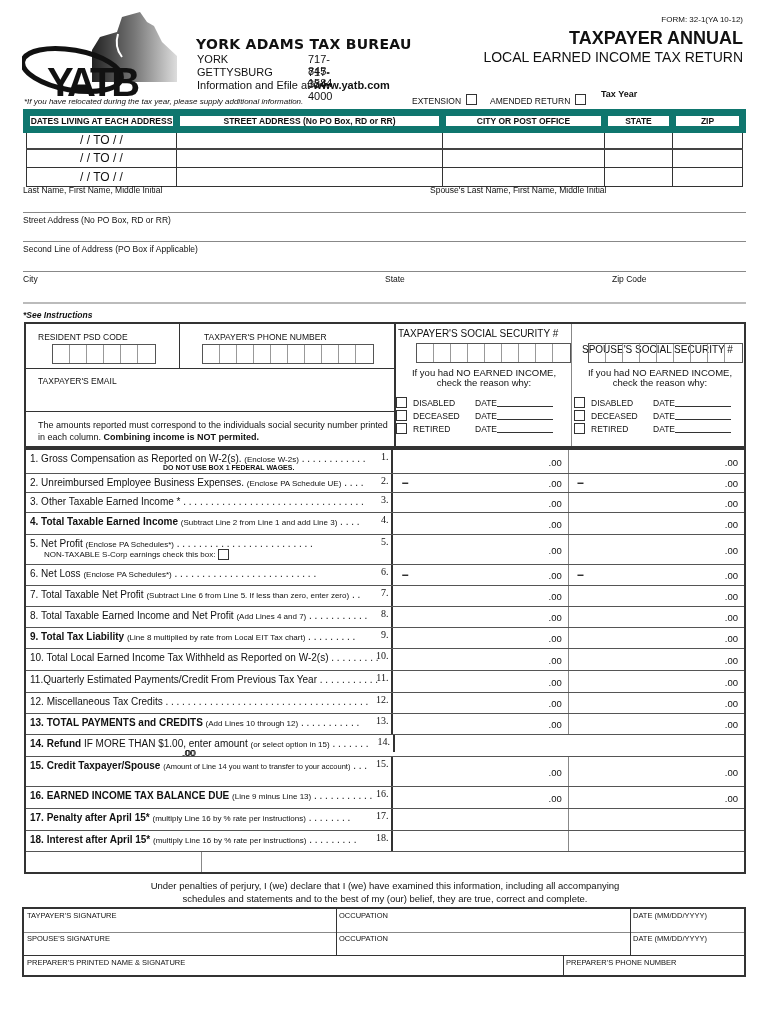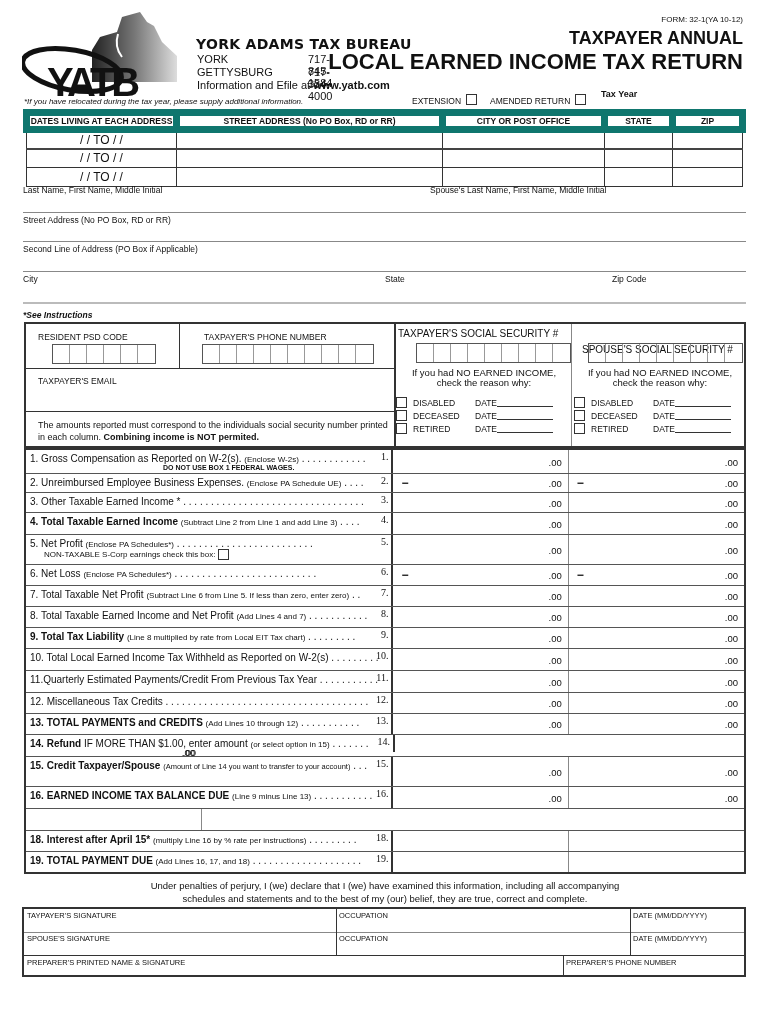--- a/index.html
+++ b/index.html
@@ -8,21 +8,21 @@
     font-family: "Liberation Sans", sans-serif; position: relative; overflow: hidden;
   }
   .abs { position: absolute; }
   
   .logo { left: 22px; top: 12px; width: 158px; height: 86px; }
   .bureau-name { left: 196px; top: 36px; font-weight: bold; font-size: 14px; letter-spacing: 0.3px; font-family: "DejaVu Sans", sans-serif; }
   .office-row { font-size: 11px; left: 197px; }
   .office-row .phone { position: absolute; left: 111px; }
   .form-id { right: 27px; top: 15px; font-size: 8px; }
   .title1 { right: 27px; top: 28px; font-size: 18px; font-weight: bold; }
-  .title2 { right: 27px; top: 49px; font-size: 22px; font-weight: bold; margin-left: 44px; }
+  .title2 { right: 27px; top: 49px; font-size: 14px; font-weight: normal; margin-left: 44px; }
   .chk-label { font-size: 8.5px; }
   .cb { display: inline-block; width: 11px; height: 11px; border: 1px solid #333; vertical-align: middle; background: #fff; }
   .relocated-note { left: 24px; top: 97px; font-size: 8px; font-style: italic; }
 
   
   table.addr { position: absolute; left: 23px; top: 109px; width: 723px; border-collapse: collapse; }
   table.addr th { font-size: 8.5px; font-weight: bold; height: 14px; border: 7px solid #0f766e; }
   table.addr td { height: 19px; border: 1px solid #333; font-size: 12px; text-align: center; }
   table.addr tr.r1 td { border-bottom: 2px solid #444; }
 
@@ -422,40 +422,40 @@
     <div class="desc"><b>16. EARNED INCOME TAX BALANCE DUE</b> <span class="sub">(Line 9 minus Line 13)</span> . . . . . . . . . . .<span class="num-tag">16.</span></div>
     <div class="amt">
         <span class="zero">.00</span>
       </div>
     <div class="amt">
         <span class="zero">.00</span>
       </div>
   </div>
 
   <div class="line-row" style="height:22px;">
+    <div class="desc"><b>17. Penalty after April 15*</b> <span class="sub">(multiply Line 16  by % rate per instructions)</span> . . . . . . . .<span class="num-tag">17.</span></div>
     <div class="amt">
         <span class="zero"></span>
       </div>
     <div class="amt">
         <span class="zero"></span>
       </div>
   </div>
 
   <div class="line-row" style="height:21px;">
     <div class="desc"><b>18. Interest after April 15*</b> <span class="sub">(multiply Line 16  by % rate per instructions)</span> . . . . . . . . .<span class="num-tag">18.</span></div>
     <div class="amt">
         <span class="zero"></span>
       </div>
     <div class="amt">
         <span class="zero"></span>
       </div>
   </div>
 
   <div class="line-row" style="height:21px;">
-    <div class="desc"><b>19. TOTAL PAYMENT DUE</b> <span class="sub">(Add Lines 16, 17, and 18)</span> . . . . . . . . . . . . . . . . . . . .<span class="num-tag">19.</span></div>
     <div class="amt">
         <span class="zero"></span>
       </div>
     <div class="amt">
         <span class="zero"></span>
       </div>
   </div>
 </div>
 
 <div class="perjury">

